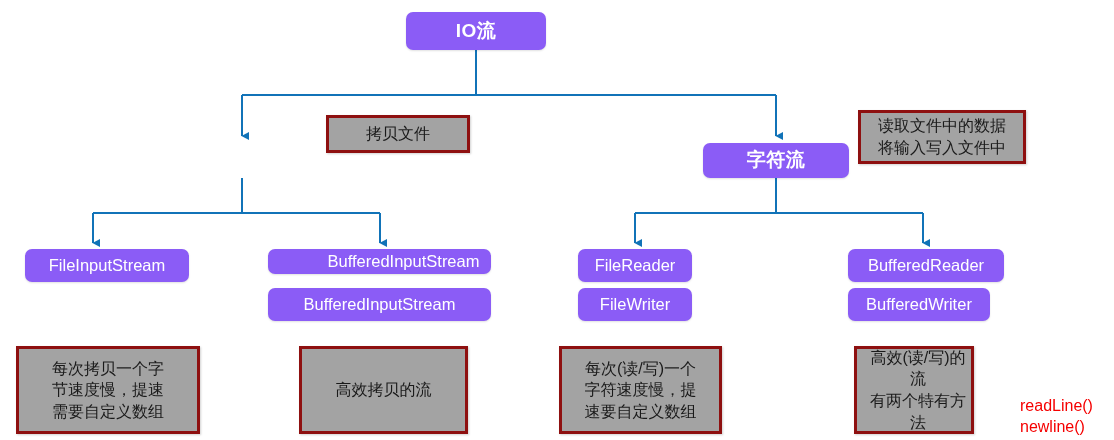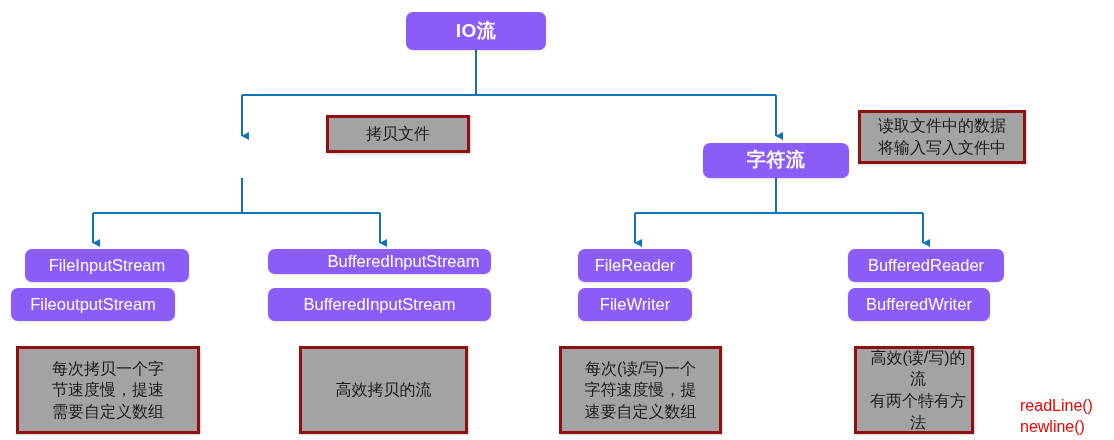--- a/index.html
+++ b/index.html
@@ -132,23 +132,20 @@
   </div>
 
   <div class="note" style="left:858px; top:110px; width:168px; height:54px;">
     <span class="txt">读取文件中的数据
 将输入写入文件中</span>
   </div>
 
   <div class="node leaf" style="left:25px; top:249px; width:164px; height:33px;">
     <span>FileInputStream</span>
   </div>
-  <div class="node leaf" style="left:11px; top:288px; width:164px; height:33px;">
-    <span>FileoutputStream</span>
-  </div>
 
   <div class="node leaf" style="left:268px; top:249px; width:223px; height:25px;padding-left:48px;">
     <span>BufferedInputStream</span>
   </div>
   <div class="node leaf" style="left:268px; top:288px; width:223px; height:33px;">
     <span>BufferedInputStream</span>
   </div>
 
   <div class="node leaf" style="left:578px; top:249px; width:114px; height:33px;">
     <span>FileReader</span>

